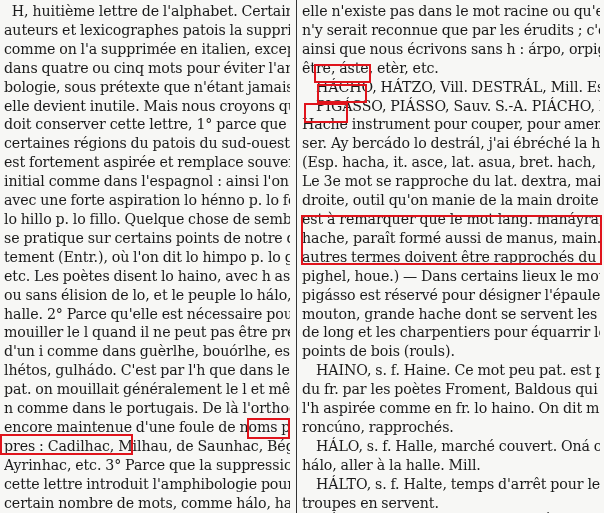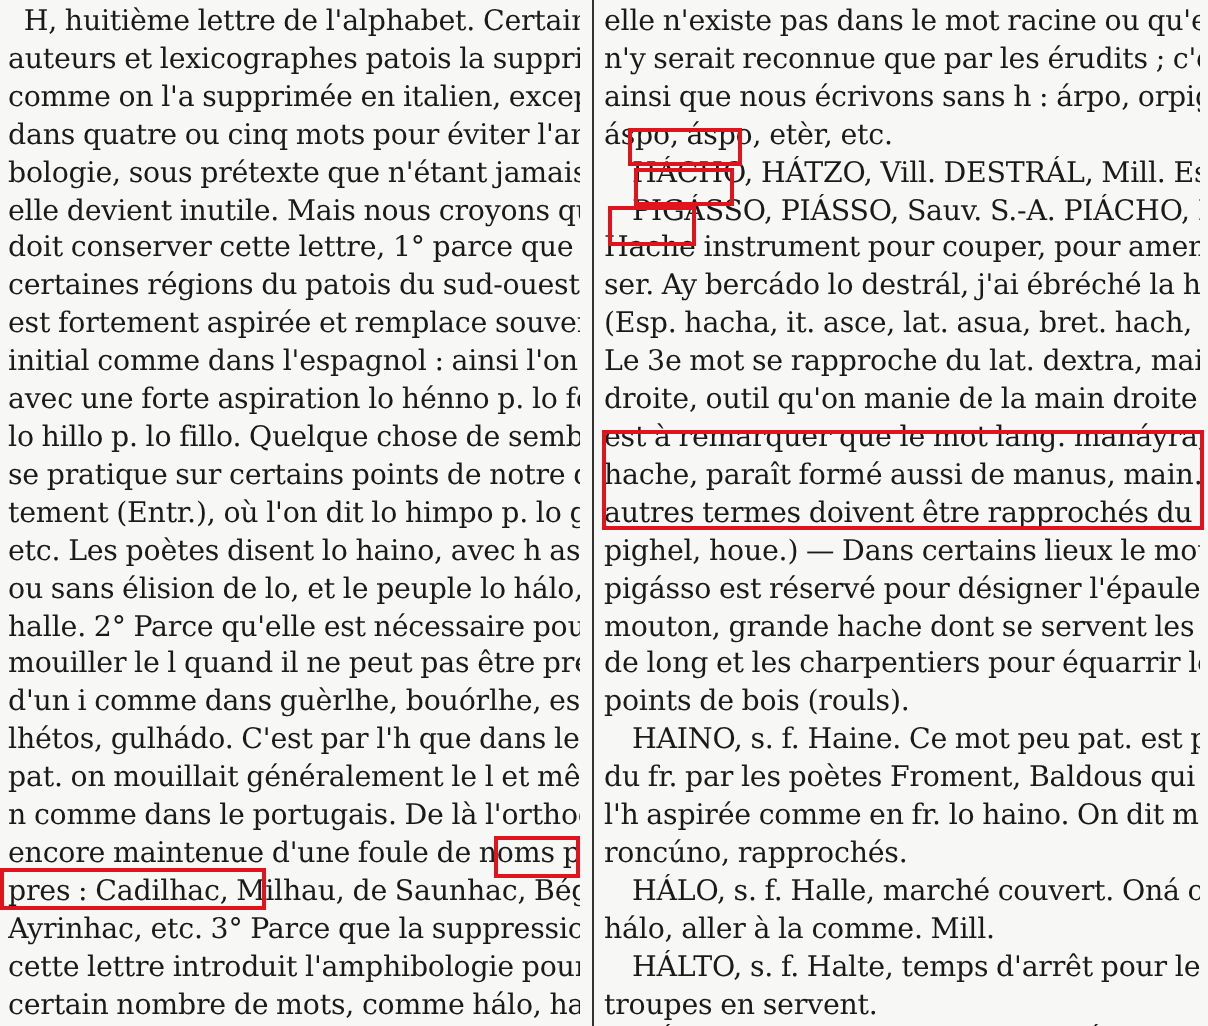--- a/index.html
+++ b/index.html
@@ -63,42 +63,42 @@
   <span class="line">cette lettre introduit l'amphibologie pour un</span>
   <span class="line">certain nombre de mots, comme hálo, halle,</span>
   <span class="line">álo, aile ; hóme, homme, óme, avec ; hácho,</span>
 
 </div>
 
 <div class="col col-right">
   <span class="line">elle n'existe pas dans le mot racine ou qu'elle</span>
   <span class="line">n'y serait reconnue que par les érudits ; c'est</span>
   <span class="line">ainsi que nous écrivons sans h : árpo, orpigná,</span>
-  <span class="line last">áspo, áspo, etèr, etc.</span>
+  <span class="line last">être, áste, etèr, etc.</span>
   <span class="line indent">HÁCHO, HÁTZO, Vill. DESTRÁL, Mill. Espl.</span>
   <span class="line indent">PIGÁSSO, PIÁSSO, Sauv. S.-A. PIÁCHO, Est. s. f.</span>
   <span class="line">Hache instrument pour couper, pour amenui-</span>
   <span class="line">ser. Ay bercádo lo destrál, j'ai ébréché la hache.</span>
   <span class="line">(Esp. hacha, it. asce, lat. asua, bret. hach, m. s.</span>
   <span class="line">Le 3e mot se rapproche du lat. dextra, main</span>
   <span class="line">droite, outil qu'on manie de la main droite. Il</span>
   <span class="line">est à remarquer que le mot lang. manáyra,</span>
   <span class="line">hache, paraît formé aussi de manus, main. Les</span>
   <span class="line">autres termes doivent être rapprochés du bret.</span>
   <span class="line">pighel, houe.) — Dans certains lieux le mot</span>
   <span class="line">pigásso est réservé pour désigner l'épaule de</span>
   <span class="line">mouton, grande hache dont se servent les scieurs</span>
   <span class="line">de long et les charpentiers pour équarrir les</span>
   <span class="line last">points de bois (rouls).</span>
   <span class="line indent">HAINO, s. f. Haine. Ce mot peu pat. est pris</span>
   <span class="line">du fr. par les poètes Froment, Baldous qui font</span>
   <span class="line">l'h aspirée comme en fr. lo haino. On dit molíço,</span>
   <span class="line last">roncúno, rapprochés.</span>
   <span class="line indent">HÁLO, s. f. Halle, marché couvert. Oná o lo</span>
-  <span class="line last">hálo, aller à la comme. Mill.</span>
+  <span class="line last">hálo, aller à la halle. Mill.</span>
   <span class="line indent">HÁLTO, s. f. Halte, temps d'arrêt pour les</span>
   <span class="line last">troupes en servent.</span>
   <span class="line last indent">HÁRDOS, s. f. pl. On dit mieux FÁRDO.</span>
 
 </div>
 
 <div class="hl" style="left:314px; top:64px; width:57px; height:19px;"></div>
 <div class="hl" style="left:317px; top:84px; width:50px; height:19px;"></div>
 <div class="hl" style="left:304px; top:103px; width:44px; height:20px;"></div>
 <div class="hl" style="left:301px; top:215px; width:301px; height:50px;"></div>

